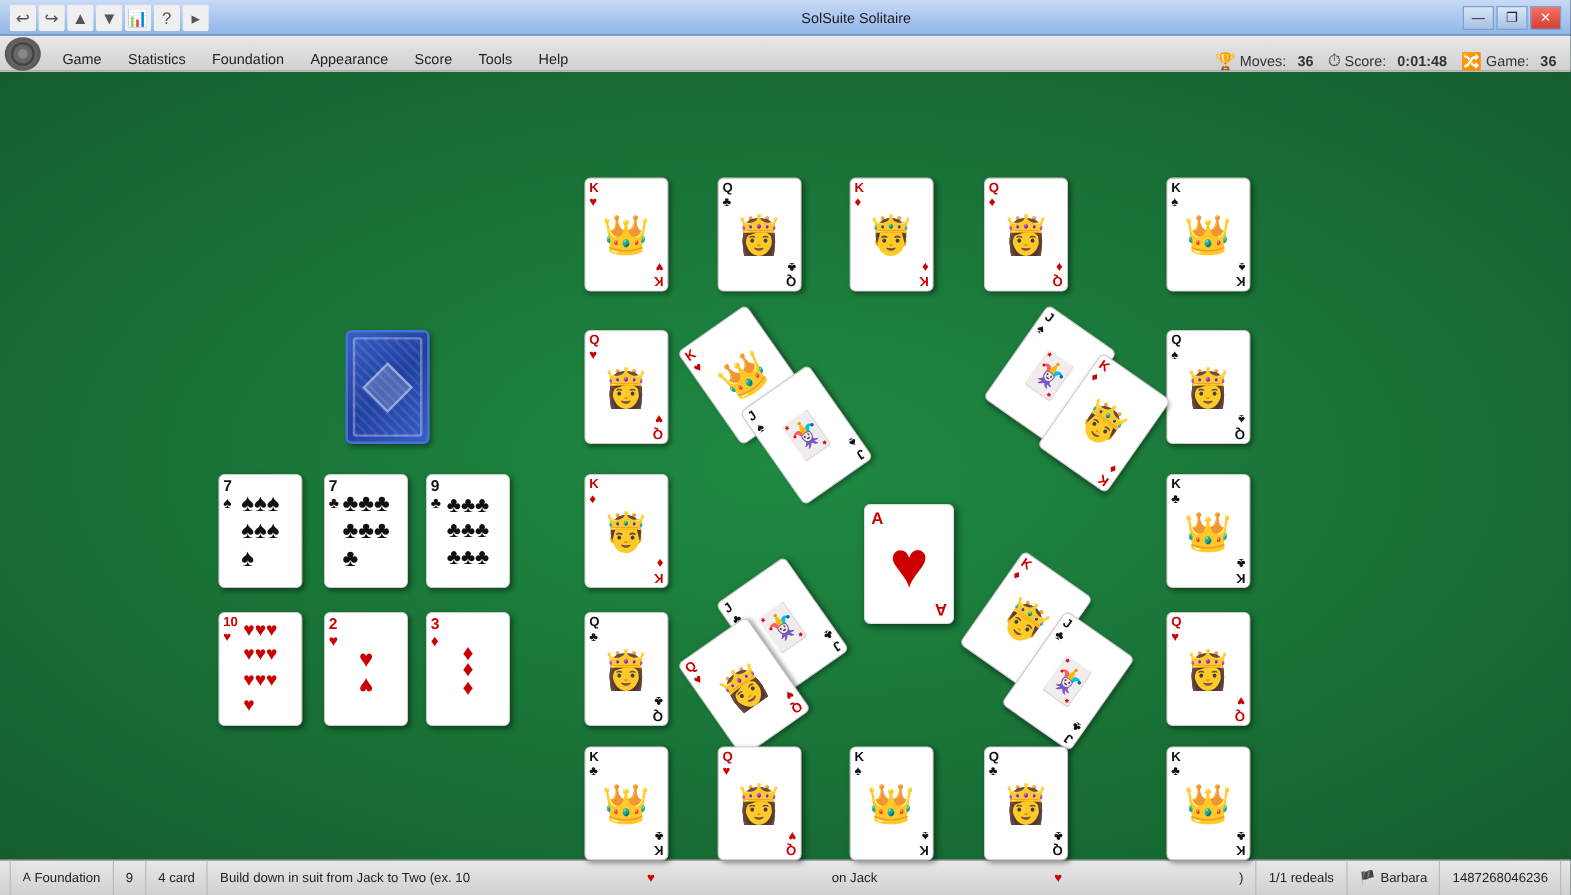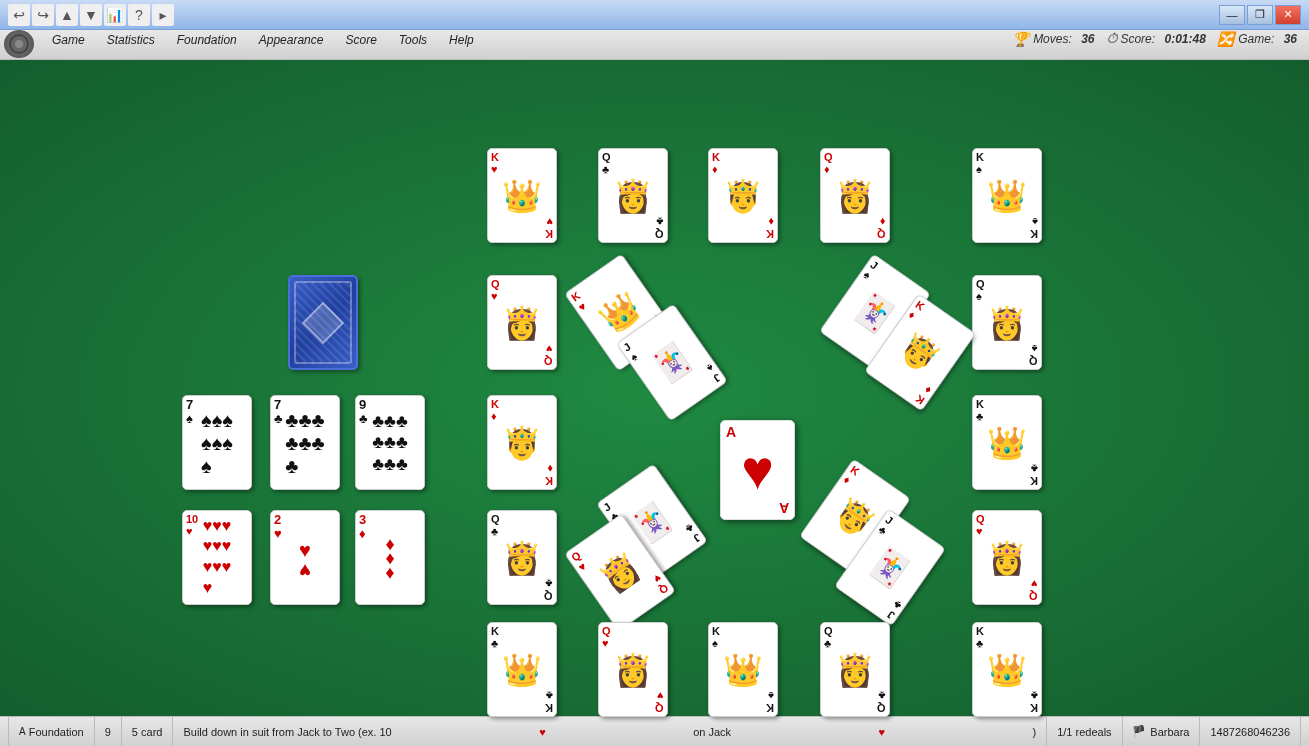--- a/index.html
+++ b/index.html
@@ -20,25 +20,24 @@
       background: linear-gradient(to bottom, #d8e8f8, #a8c0e0);
       cursor: pointer; font-size: 11px; display: flex; align-items: center; justify-content: center;
       color: #222;
     }
     .titlebar-btn.close { background: linear-gradient(to bottom, #f87060, #d04030); color: white; }
 
     
     #menubar {
       height: 30px;
       background: linear-gradient(to bottom, #e8e8e8, #d0d0d0);
-      display: flex; align-items: flex-start;
+      display: flex; align-items: flex-end;
       padding: 0 4px;
       border-bottom: 1px solid #bbb;
       gap: 2px;
-      font-style: italic;
     }
     .menu-logo {
       width: 30px; height: 28px;
       background: radial-gradient(circle, #888, #444);
       border-radius: 50%;
       margin-right: 6px;
       display: flex; align-items: center; justify-content: center;
       font-size: 16px;
     }
     .menu-item {
@@ -179,20 +178,21 @@
     <div style="display:flex;gap:2px;">
       <button class="quick-btn">↩</button>
       <button class="quick-btn">↪</button>
       <button class="quick-btn">▲</button>
       <button class="quick-btn">▼</button>
       <button class="quick-btn">📊</button>
       <button class="quick-btn">?</button>
       <button class="quick-btn">▸</button>
     </div>
   </div>
+  <div id="titlebar-title">SolSuite Solitaire</div>
   <div id="titlebar-controls">
     <button class="titlebar-btn">—</button>
     <button class="titlebar-btn">❐</button>
     <button class="titlebar-btn close">✕</button>
   </div>
 </div>
 
 <div id="menubar">
   <div class="menu-logo">
     <svg width="24" height="24" viewBox="0 0 24 24">
@@ -488,21 +488,21 @@
 
 <div id="statusbar">
   <div class="status-seg">
     <span class="status-icon">A</span>
     <span>Foundation</span>
   </div>
   <div class="status-seg">
     <span>9</span>
   </div>
   <div class="status-seg">
-    <span>5 card</span>
+    <span>4 card</span>
   </div>
   <div class="status-seg" style="flex:1;justify-content:space-between;">
     Build down in suit from Jack to Two (ex. 10 <span style="color:#cc0000;">♥</span> on Jack <span style="color:#cc0000;">♥</span>)
   </div>
   <div class="status-seg">
     <span>1/1 redeals</span>
   </div>
   <div class="status-seg">
     <span style="margin-right:4px;">🏴</span>
     <span>Barbara</span>

